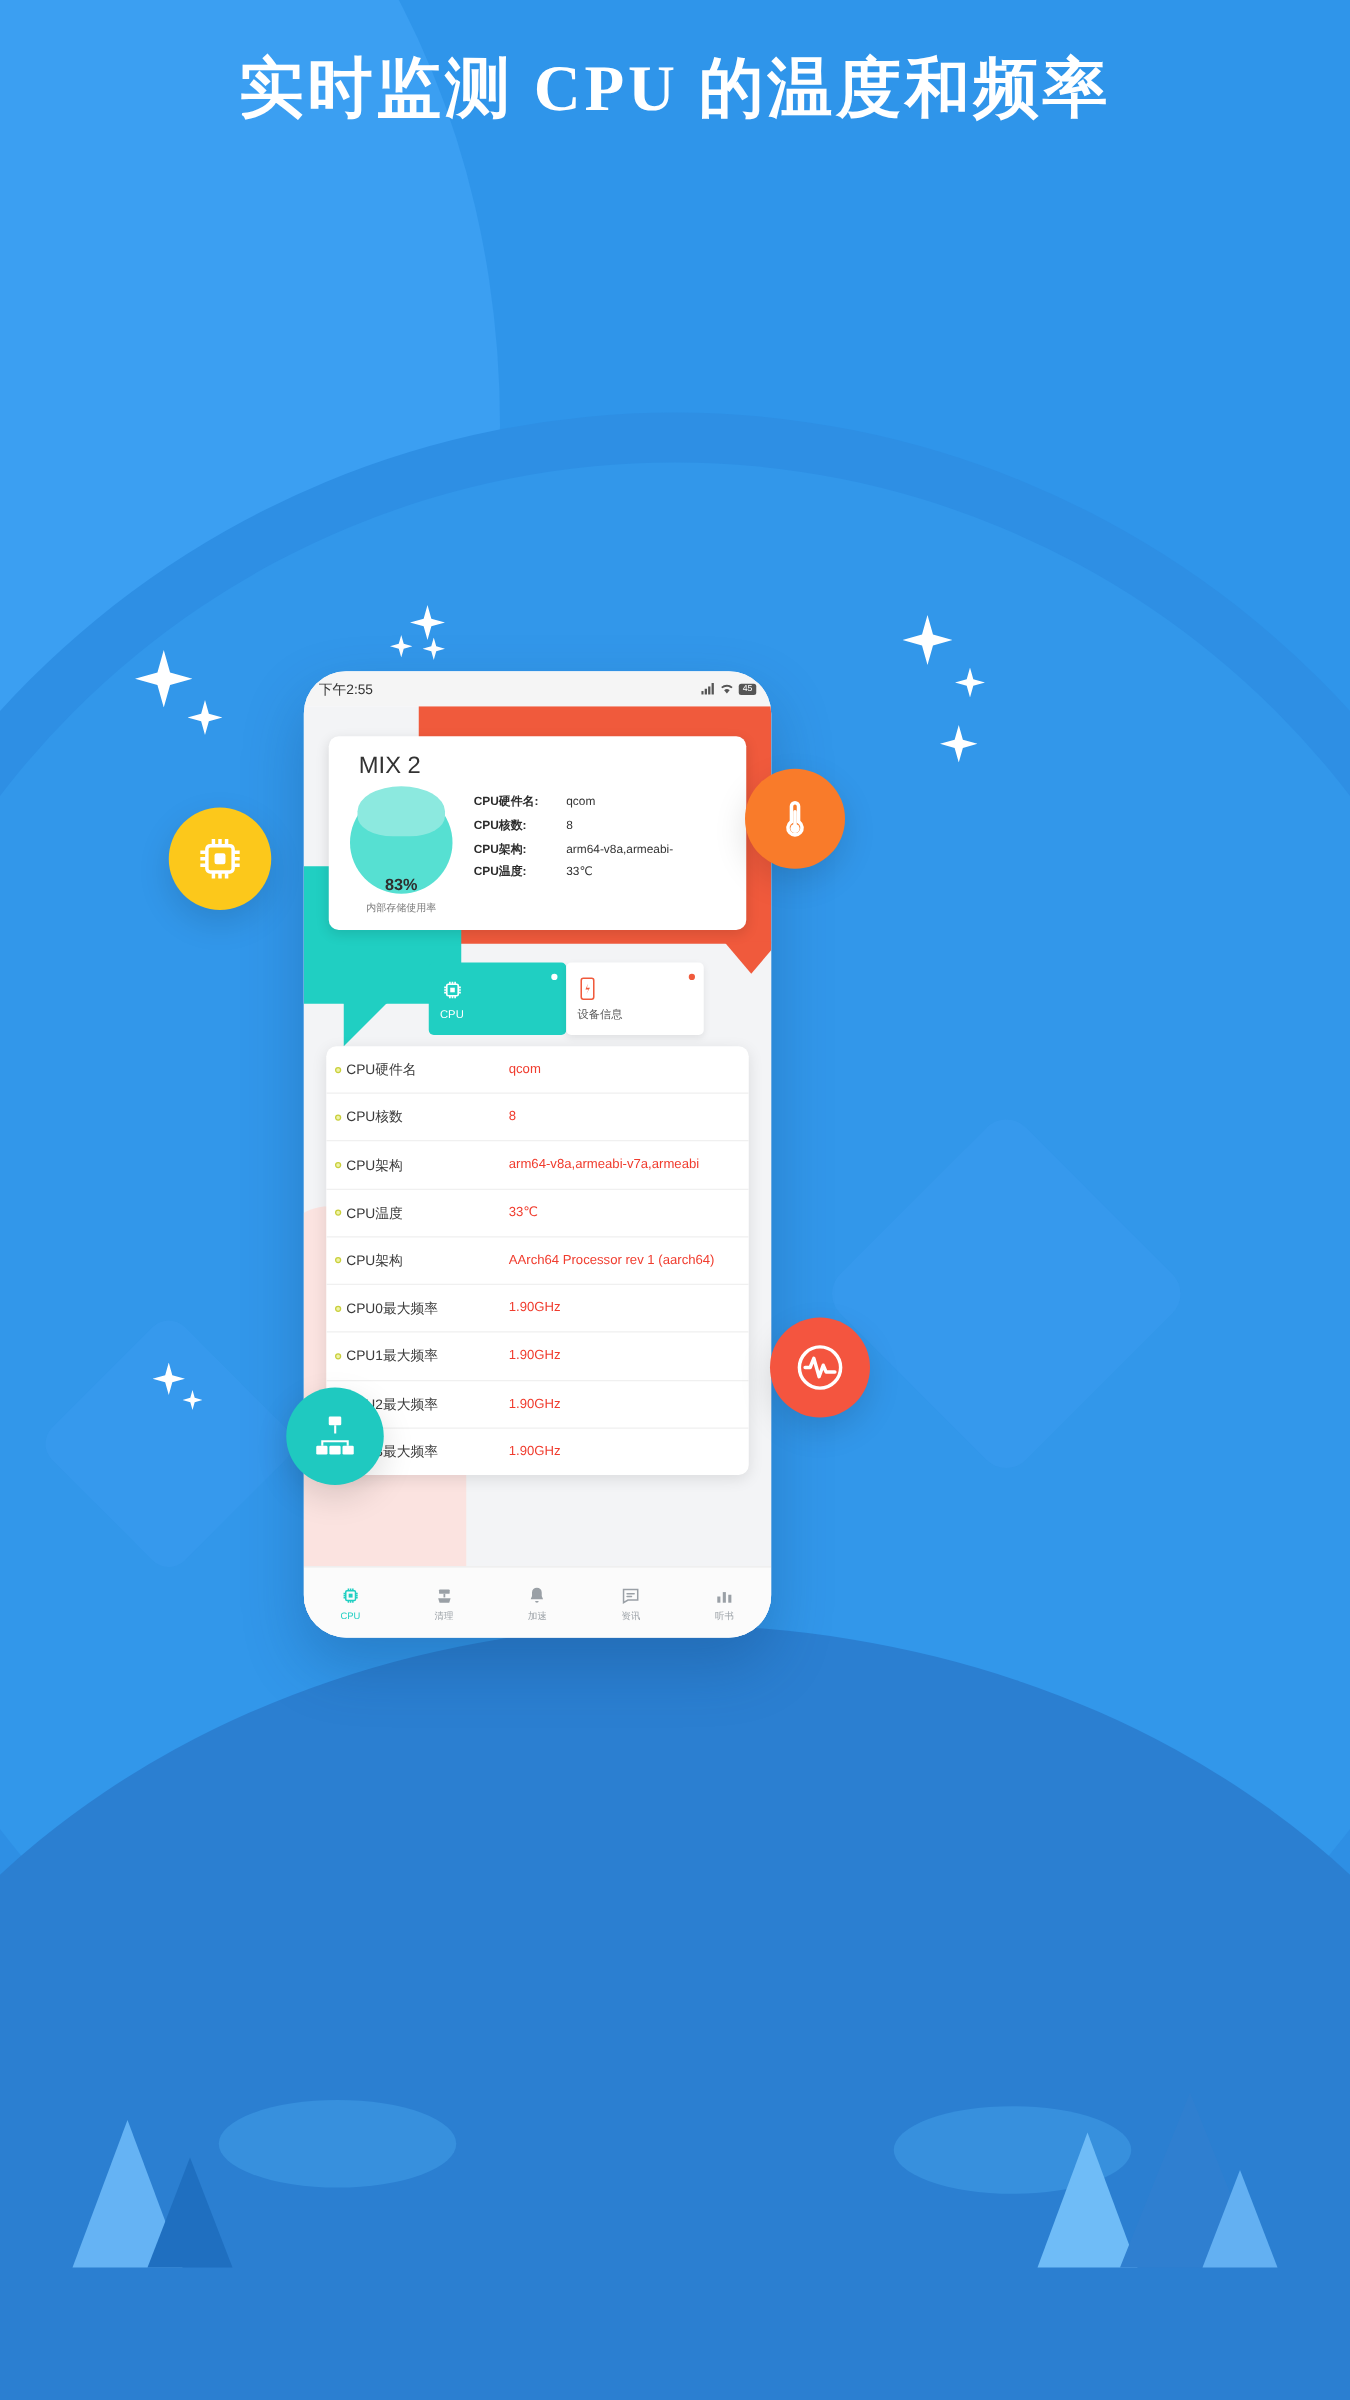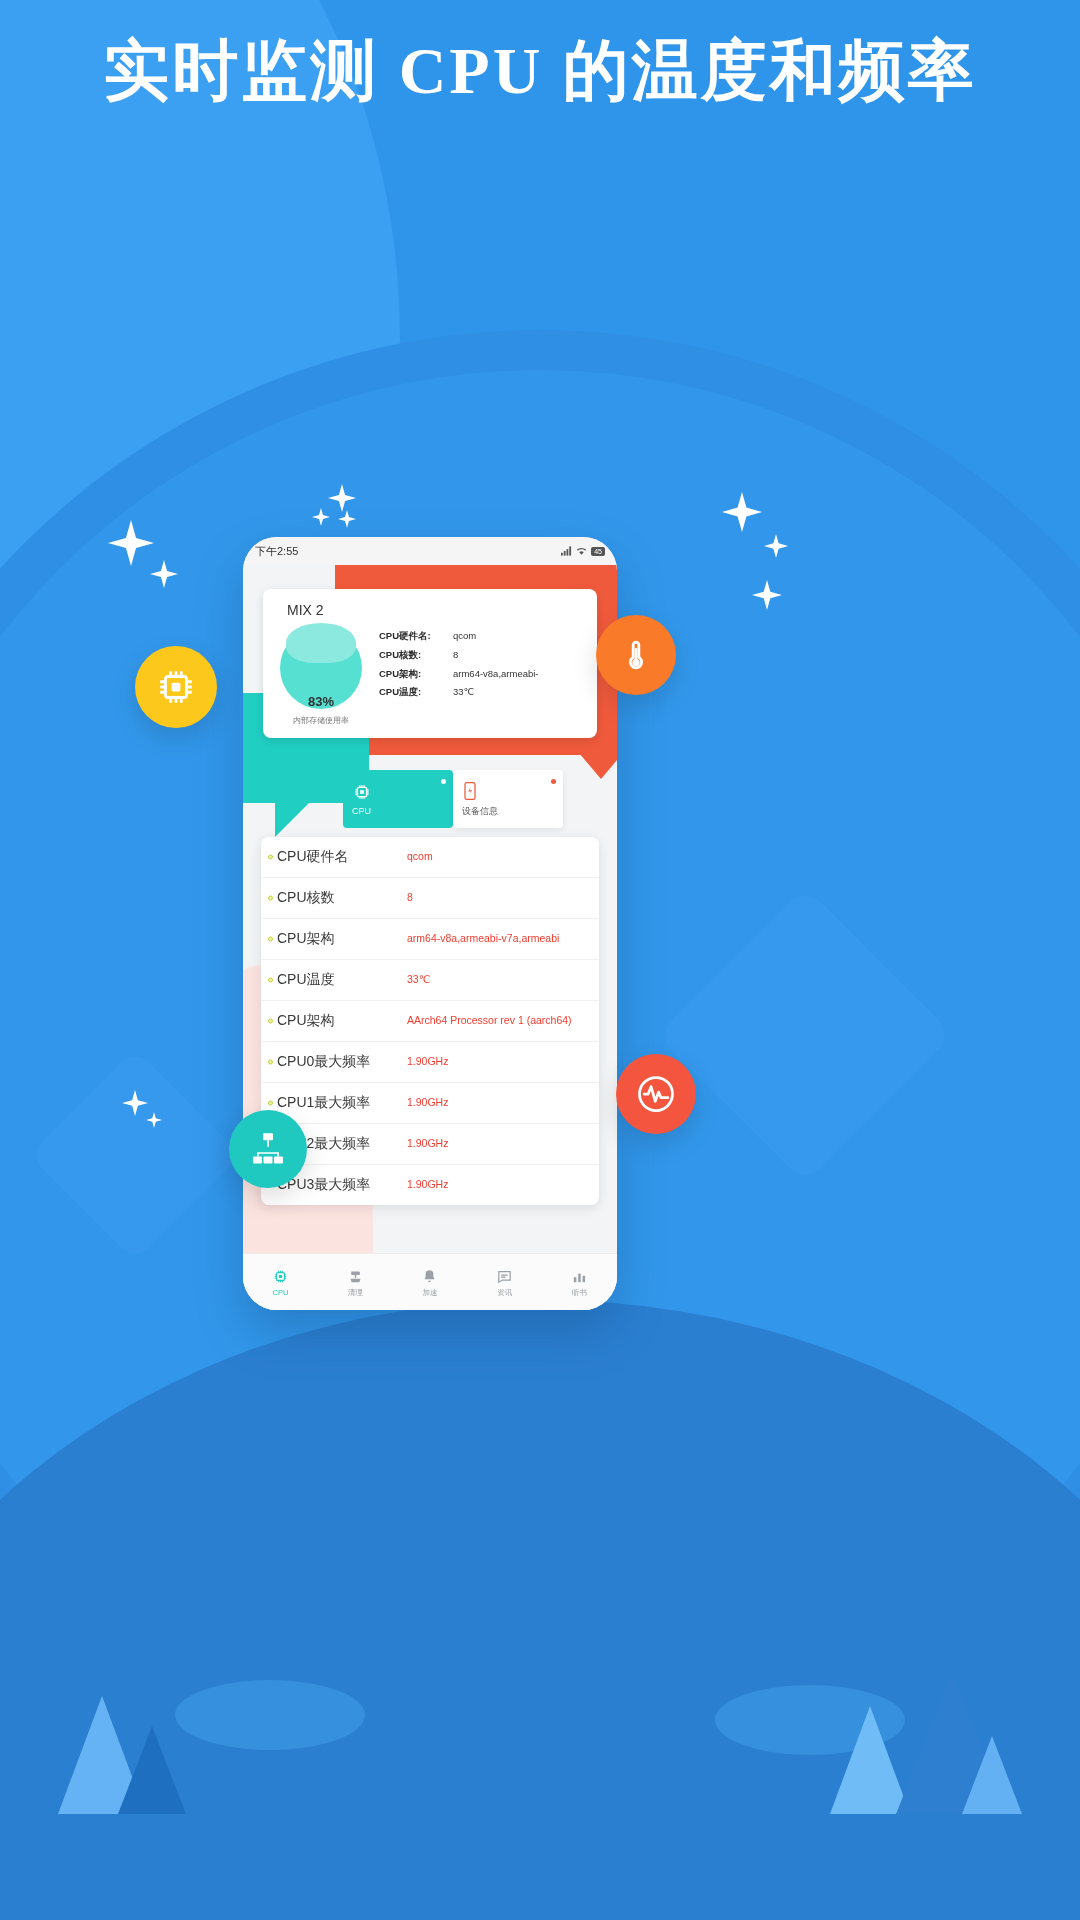--- a/index.html
+++ b/index.html
@@ -59,23 +59,23 @@
   .mtn.m5 { right:58px; border-left:30px solid transparent; border-right:30px solid transparent; border-bottom:78px  solid #63b0f2; }
 
   
   .heading-wrap { position:absolute; top:0; left:0; right:0; text-align:center; z-index:5; }
   #title {
     margin-top:92px;
     font-size:118px; line-height:1.08; font-weight:700; color:#ffffff;
     letter-spacing:4px;
   }
   #subtitle {
-    margin-top:26px;
+    margin-top:36px;
     font-family:"Liberation Serif","DejaVu Serif",serif;
-    font-size:66px; font-weight:700; color:#ffffff; letter-spacing:3px;
+    font-size:52px; font-weight:700; color:#ffffff; letter-spacing:3px;
   }
 
   .star {
     position:absolute; z-index:6;
     background:#fff;
     clip-path:polygon(50% 0%, 61% 39%, 100% 50%, 61% 61%, 50% 100%, 39% 61%, 0% 50%, 39% 39%);
   }
 
   
   .badge {
@@ -143,21 +143,21 @@
   }
 
   
   .top-card {
     position:absolute; left:20px; top:24px; right:20px;
     background:#fff; border-radius:8px;
     box-shadow:0 3px 10px rgba(0,0,0,.12);
     padding:10px 12px 12px;
     z-index:2;
   }
-  .top-card .devname { font-size:14px; color:#333; margin:3px 0 9px 12px; }
+  .top-card .devname { font-size:19px; color:#333; margin:3px 0 9px 12px; }
   .top-card .body { display:flex; gap:12px; }
   .gauge-col { width:92px; flex:0 0 92px; text-align:center; }
   .gauge {
     position:relative; width:82px; height:82px; margin:0 auto;
     border-radius:50%; background:#56e0d2;
     display:flex; align-items:flex-end; justify-content:center;
   }
   .gauge::before{
     content:""; position:absolute; left:6px; top:-4px; width:70px; height:40px;
     background:#8ce9df; border-radius:50% 50% 40% 40%;
@@ -200,21 +200,21 @@
     padding:11px 10px 11px 16px;
     border-bottom:1px solid #f0f0f0;
     position:relative;
   }
   .lrow:last-child { border-bottom:none; }
   .lrow .bullet {
     position:absolute; left:7px; top:50%; transform:translateY(-50%);
     width:5px; height:5px; border-radius:50%;
     border:1px solid #c9cf3a; background:#eef2a8;
   }
-  .lrow .lk { flex:0 0 130px; font-size:14px; color:#3a3a3a; }
+  .lrow .lk { flex:0 0 130px; font-size:11px; color:#3a3a3a; }
   .lrow .lv { flex:1; font-size:10.5px; color:#f03c2e; line-height:1.45; word-break:break-word; }
 
   
   .bottomnav {
     position:absolute; left:0; right:0; bottom:0; height:58px;
     background:#fbfbfb; border-top:1px solid #ececec;
     display:flex; z-index:4;
   }
   .navitem {
     flex:1; display:flex; flex-direction:column;

